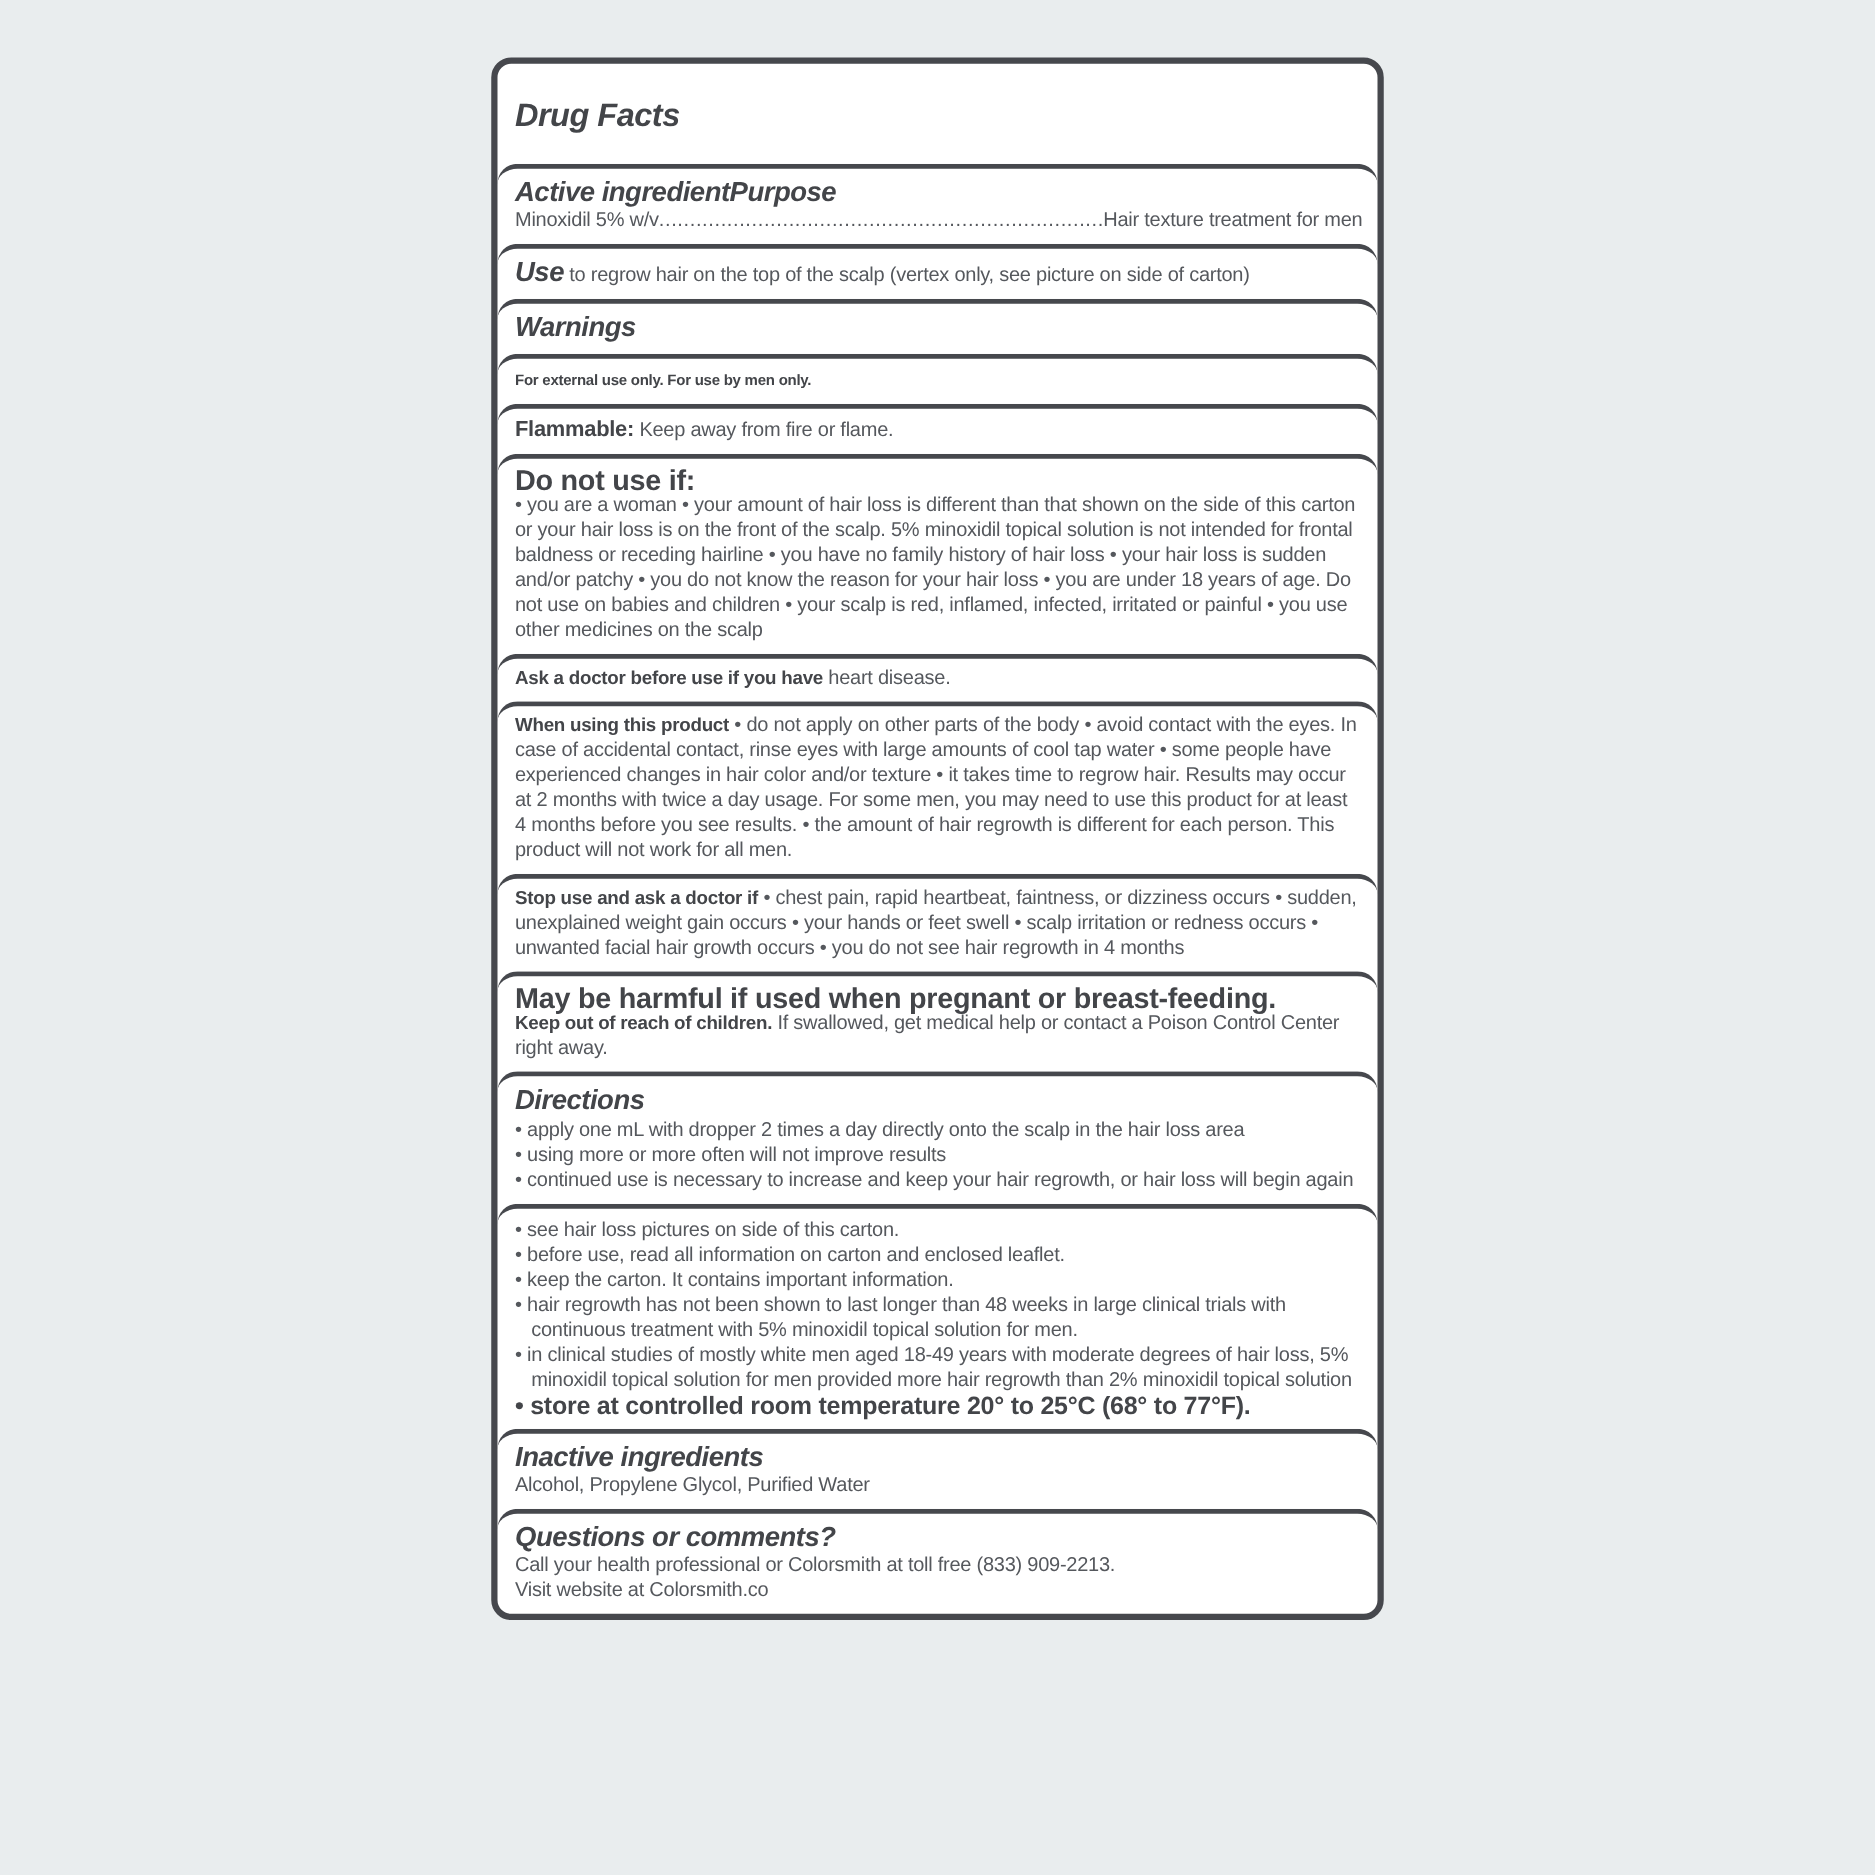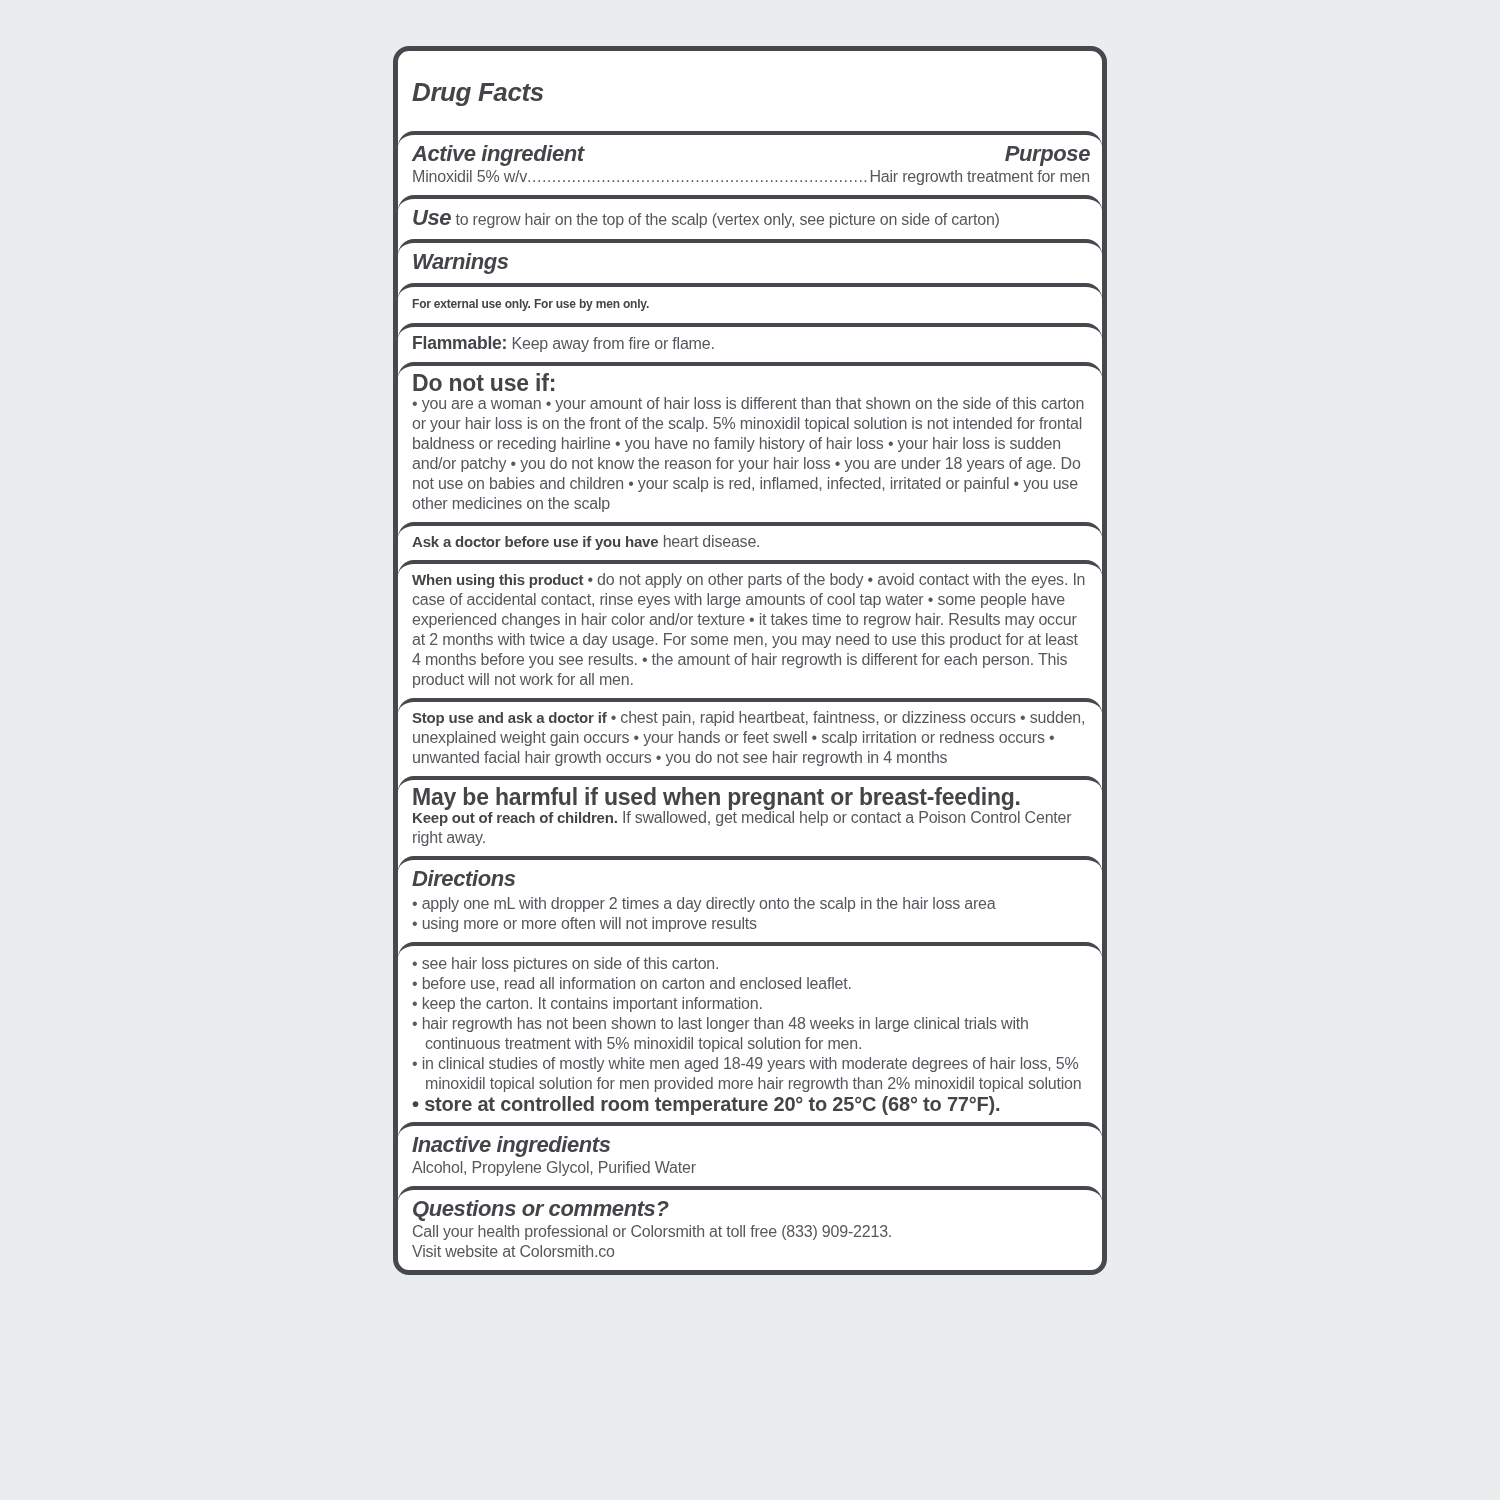--- a/index.html
+++ b/index.html
@@ -66,21 +66,20 @@
     line-height:22px;
   }
   .bold-line{
     font-weight:bold;
     color:var(--heading);
     font-size:12px;
     line-height:22px;
   }
   .head-row{
     display:flex;
-    justify-content:space-between;
     align-items:baseline;
   }
   .leader-row{
     display:flex;
     align-items:baseline;
     white-space:nowrap;
   }
   .dots{
     flex:1;
     overflow:hidden;
@@ -114,21 +113,21 @@
   </div>
 
   <div class="section">
     <div class="head-row">
       <span class="h2">Active ingredient</span>
       <span class="h2">Purpose</span>
     </div>
     <div class="leader-row">
       <span>Minoxidil 5% w/v</span>
       <span class="dots"></span>
-      <span>Hair regrowth treatment for men</span>
+      <span>Hair texture treatment for men</span>
     </div>
   </div>
 
   <div class="section">
     <span class="h2">Use</span>
     <span>to regrow hair on the top of the scalp (vertex only, see picture on side of carton)</span>
   </div>
 
   <div class="section">
     <div class="h2">Warnings</div>
@@ -169,20 +168,21 @@
       <span class="lead-lg">Keep out of reach of children.</span>
       <span>If swallowed, get medical help or contact a Poison Control Center right away.</span>
     </div>
   </div>
 
   <div class="section">
     <div class="h2">Directions</div>
     <ul class="bullets mt2">
       <li>apply one mL with dropper 2 times a day directly onto the scalp in the hair loss area</li>
       <li>using more or more often will not improve results</li>
+      <li>continued use is necessary to increase and keep your hair regrowth, or hair loss will begin again</li>
     </ul>
   </div>
 
   <div class="section">
     <ul class="bullets mt2">
       <li>see hair loss pictures on side of this carton.</li>
       <li>before use, read all information on carton and enclosed leaflet.</li>
       <li>keep the carton. It contains important information.</li>
       <li>hair regrowth has not been shown to last longer than 48 weeks in large clinical trials with continuous treatment with 5% minoxidil topical solution for men.</li>
       <li>in clinical studies of mostly white men aged 18-49 years with moderate degrees of hair loss, 5% minoxidil topical solution for men provided more hair regrowth than 2% minoxidil topical solution</li>

